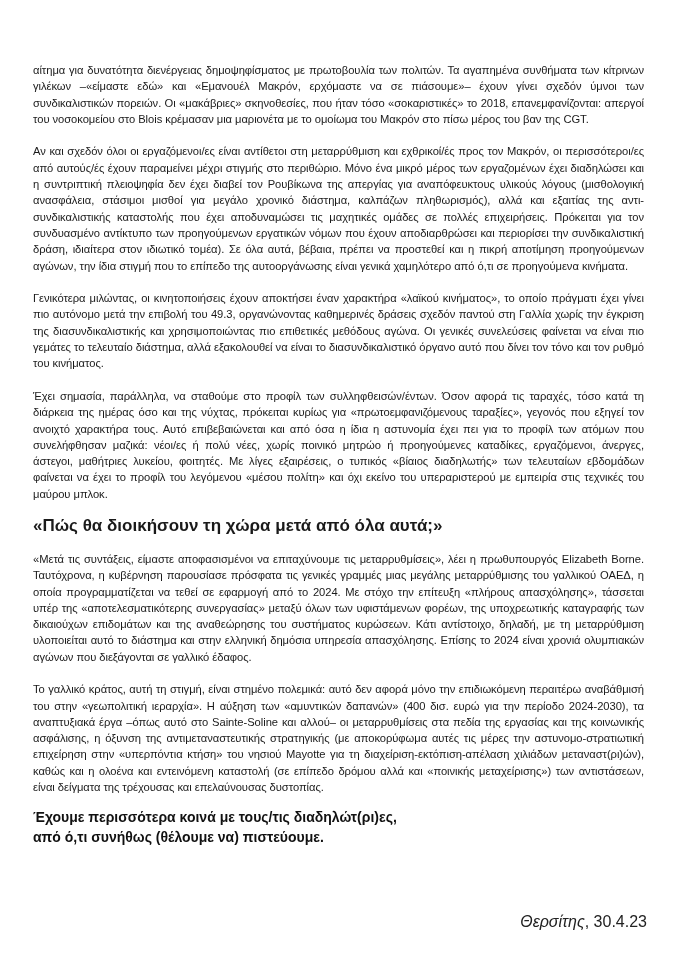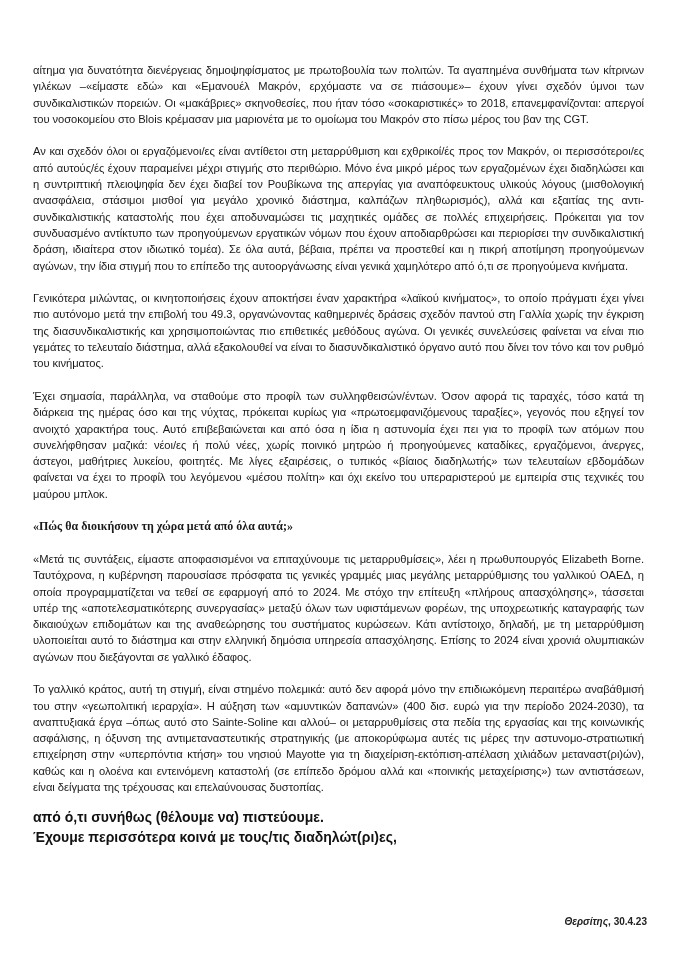--- a/index.html
+++ b/index.html
@@ -24,25 +24,24 @@
     }
     .para {
       font-size: 11.2px;
       line-height: 16.3px;
       text-align: justify;
       margin: 0 0 16.3px 0;
       letter-spacing: -0.05px;
       hyphens: manual;
     }
     .heading {
-      font-size: 12px;
+      font-size: 17px;
       line-height: 16.3px;
       font-weight: bold;
       margin: 0 0 16.3px 0;
-      font-family: Liberation Serif, serif;
     }
     .closing {
       position: absolute;
       left: 33px;
       top: 807px;
       width: 611px;
     }
     .closing-line {
       font-size: 14px;
       line-height: 20px;
@@ -50,43 +49,42 @@
       margin: 0;
       color: #111;
     }
     .closing-gap {
       height: 19px;
     }
     .signature {
       position: absolute;
       right: 33px;
       top: 914px;
-      font-size: 10px;
+      font-size: 16px;
       line-height: 16px;
       color: #222;
-      font-weight: bold;
     }
     .signature .author {
       font-style: italic;
     }
   </style>
 </head>
 <body>
 
 <div class="page">
   <p class="para">αίτημα για δυνατότητα διενέργειας δημοψηφίσματος με πρωτοβουλία των πολιτών. Τα αγαπημένα συνθήματα των κίτρινων γιλέκων –«είμαστε εδώ» και «Εμανουέλ Μακρόν, ερχόμαστε να σε πιάσουμε»– έχουν γίνει σχεδόν ύμνοι των συνδικαλιστικών πορειών. Οι «μακάβριες» σκηνοθεσίες, που ήταν τόσο «σοκαριστικές» το 2018, επανεμφανί­ζονται: απεργοί του νοσοκομείου στο Blois κρέμασαν μια μαριονέτα με το ομοίωμα του Μακρόν στο πίσω μέρος του βαν της CGT.</p>
   <p class="para">Αν και σχεδόν όλοι οι εργαζόμενοι/ες είναι αντίθετοι στη μεταρρύθμιση και εχθρικοί/ές προς τον Μακρόν, οι περισ­σότεροι/ες από αυτούς/ές έχουν παραμείνει μέχρι στιγμής στο περιθώριο. Μόνο ένα μικρό μέρος των εργαζομένων έχει διαδηλώσει και η συντριπτική πλειοψηφία δεν έχει διαβεί τον Ρουβίκωνα της απεργίας για αναπόφευκτους υλικούς λόγους (μισθολογική ανασφάλεια, στάσιμοι μισθοί για μεγάλο χρονικό διάστημα, καλπάζων πληθωρισμός), αλλά και εξαιτίας της αντι-συνδικαλιστικής καταστολής που έχει αποδυναμώσει τις μαχητικές ομάδες σε πολλές επιχειρήσεις. Πρόκειται για τον συνδυασμένο αντίκτυπο των προηγούμενων εργατικών νόμων που έχουν αποδι­αρθρώσει και περιορίσει την συνδικαλιστική δράση, ιδιαίτερα στον ιδιωτικό τομέα). Σε όλα αυτά, βέβαια, πρέπει να προστεθεί και η πικρή αποτίμηση προηγούμενων αγώνων, την ίδια στιγμή που το επίπεδο της αυτοοργάνωσης είναι γενικά χαμηλότερο από ό,τι σε προηγούμενα κινήματα.</p>
   <p class="para">Γενικότερα μιλώντας, οι κινητοποιήσεις έχουν αποκτήσει έναν χαρακτήρα «λαϊκού κινήματος», το οποίο πράγματι έχει γίνει πιο αυτόνομο μετά την επιβολή του 49.3, οργανώνοντας καθημερινές δράσεις σχεδόν παντού στη Γαλλία χωρίς την έγκριση της διασυνδικαλιστικής και χρησιμοποιώντας πιο επιθετικές μεθόδους αγώνα. Οι γενικές συ­νελεύσεις φαίνεται να είναι πιο γεμάτες το τελευταίο διάστημα, αλλά εξακολουθεί να είναι το διασυνδικαλιστικό όργανο αυτό που δίνει τον τόνο και τον ρυθμό του κινήματος.</p>
   <p class="para">Έχει σημασία, παράλληλα, να σταθούμε στο προφίλ των συλληφθεισών/έντων. Όσον αφορά τις ταραχές, τόσο κατά τη διάρκεια της ημέρας όσο και της νύχτας, πρόκειται κυρίως για «πρωτοεμφανιζόμενους ταραξίες», γεγονός που εξηγεί τον ανοιχτό χαρακτήρα τους. Αυτό επιβεβαιώνεται και από όσα η ίδια η αστυνομία έχει πει για το προφίλ των ατόμων που συνελήφθησαν μαζικά: νέοι/ες ή πολύ νέες, χωρίς ποινικό μητρώο ή προηγούμενες καταδίκες, εργαζόμενοι, άνεργες, άστεγοι, μαθήτριες λυκείου, φοιτητές. Με λίγες εξαιρέσεις, ο τυπικός «βίαιος διαδηλωτής» των τελευταίων εβδομάδων φαίνεται να έχει το προφίλ του λεγόμενου «μέσου πολίτη» και όχι εκείνο του υπεραρι­στερού με εμπειρία στις τεχνικές του μαύρου μπλοκ.</p>
   <p class="heading">«Πώς θα διοικήσουν τη χώρα μετά από όλα αυτά;»</p>
   <p class="para">«Μετά τις συντάξεις, είμαστε αποφασισμένοι να επιταχύνουμε τις μεταρρυθμίσεις», λέει η πρωθυπουργός Elizabeth Borne. Ταυτόχρονα, η κυβέρνηση παρουσίασε πρόσφατα τις γενικές γραμμές μιας μεγάλης μεταρρύθμισης του γαλλικού ΟΑΕΔ, η οποία προγραμματίζεται να τεθεί σε εφαρμογή από το 2024. Με στόχο την επίτευξη «πλήρους απασχόλησης», τάσσεται υπέρ της «αποτελεσματικότερης συνεργασίας» μεταξύ όλων των υφιστάμενων φορέων, της υποχρεωτικής καταγραφής των δικαιούχων επιδομάτων και της αναθεώρησης του συστήματος κυρώσεων. Κάτι αντίστοιχο, δηλαδή, με τη μεταρρύθμιση υλοποιείται αυτό το διάστημα και στην ελληνική δημόσια υπηρεσία απα­σχόλησης. Επίσης το 2024 είναι χρονιά ολυμπιακών αγώνων που διεξάγονται σε γαλλικό έδαφος.</p>
   <p class="para">Το γαλλικό κράτος, αυτή τη στιγμή, είναι στημένο πολεμικά: αυτό δεν αφορά μόνο την επιδιωκόμενη περαιτέρω αναβάθμισή του στην «γεωπολιτική ιεραρχία». Η αύξηση των «αμυντικών δαπανών» (400 δισ. ευρώ για την περί­οδο 2024-2030), τα αναπτυξιακά έργα –όπως αυτό στο Sainte-Soline και αλλού– οι μεταρρυθμίσεις στα πεδία της εργασίας και της κοινωνικής ασφάλισης, η όξυνση της αντιμεταναστευτικής στρατηγικής (με αποκορύφωμα αυτές τις μέρες την αστυνομο-στρατιωτική επιχείρηση στην «υπερπόντια κτήση» του νησιού Mayotte για τη διαχείριση-ε­κτόπιση-απέλαση χιλιάδων μεταναστ(ρι)ών), καθώς και η ολοένα και εντεινόμενη καταστολή (σε επίπεδο δρόμου αλλά και «ποινικής μεταχείρισης») των αντιστάσεων, είναι δείγματα της τρέχουσας και επελαύνουσας δυστοπίας.</p>
 </div>
 
 <div class="closing">
+  <p class="closing-line">Έχουμε περισσότερα κοινά με τους/τις διαδηλώτ(ρι)ες,</p>
   <p class="closing-line">από ό,τι συνήθως (θέλουμε να) πιστεύουμε.</p>
-  <p class="closing-line">Έχουμε περισσότερα κοινά με τους/τις διαδηλώτ(ρι)ες,</p>
   <div class="closing-gap"></div>
 </div>
 
 <div class="signature">
   <span class="author">Θερσίτης</span><span>, </span><span>30.4.23</span>
 </div>
 
 </body></html>

